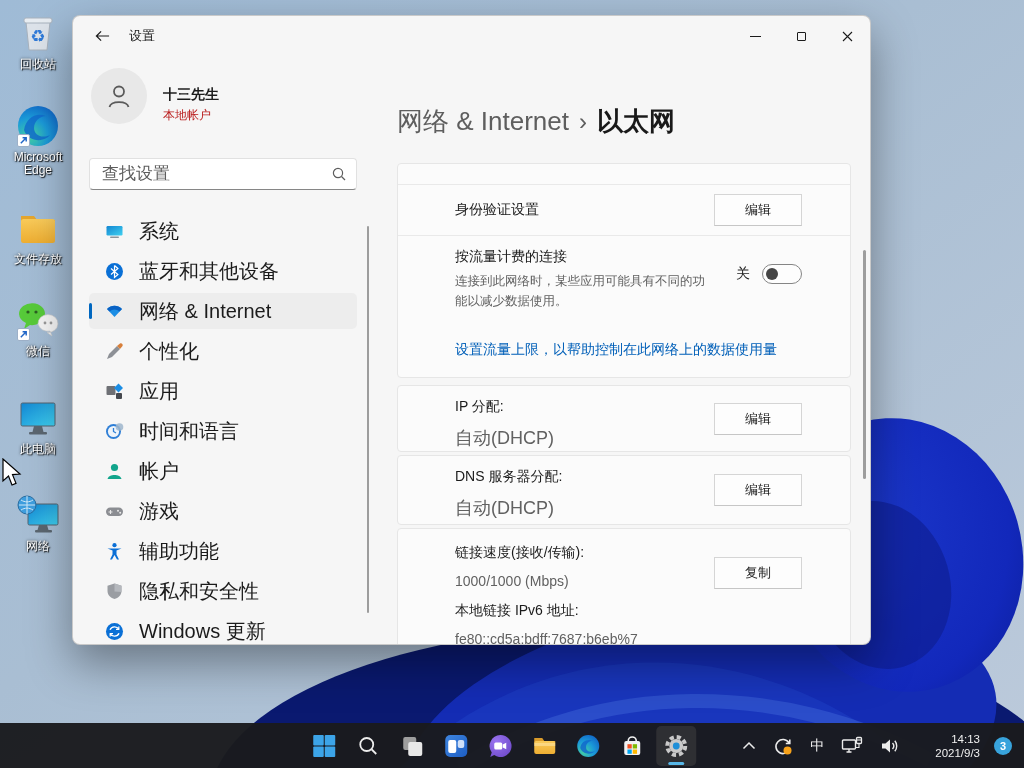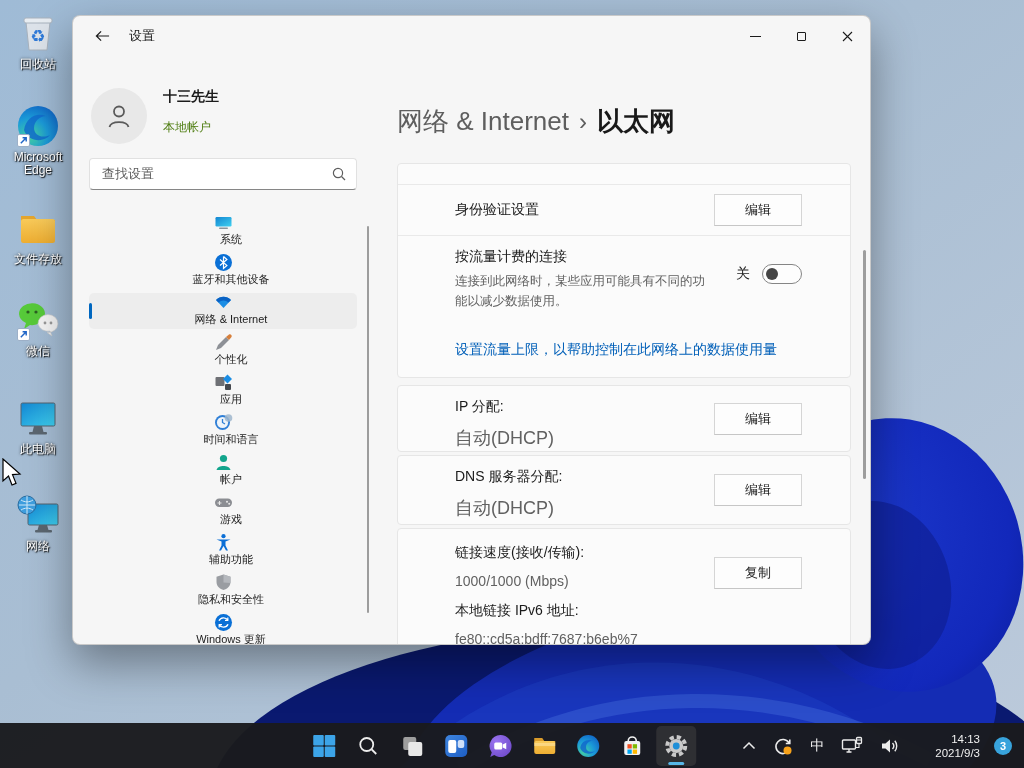--- a/index.html
+++ b/index.html
@@ -28,37 +28,37 @@
   .back-btn { width:30px; height:26px; margin-left:14px; display:flex; align-items:center; justify-content:center;
     border-radius:4px; }
   #win-title { margin-left:12px; font-size:13px; color:#1b1b1b; }
   .win-controls { position:absolute; right:0; top:0; height:40px; display:flex; }
   .wc-btn { width:46px; height:40px; display:flex; align-items:center; justify-content:center; }
   .wc-min-glyph { width:11px; height:1px; background:#1b1b1b; }
   .wc-max-glyph { width:9px; height:9px; border:1px solid #1b1b1b; border-radius:1px; }
 
   
   #sidebar { position:absolute; left:0; top:40px; width:324px; bottom:0; }
-  .user-block { position:absolute; left:18px; top:32px; display:flex; align-items:flex-start; }
+  .user-block { position:absolute; left:18px; top:12px; display:flex; align-items:flex-end; }
   .avatar { width:56px; height:56px; border-radius:50%; background:#e8e8e8; display:flex; align-items:center; justify-content:center; }
   .user-meta { margin-left:16px; }
   .user-name { font-size:14px; font-weight:bold; color:#1b1b1b; }
-  .user-type { font-size:12px; color:#4d7c0f; margin-top:13px; }
+  .user-type { font-size:12px; color:#b91c1c; margin-top:3px; }
 
   .search-box { position:absolute; left:16px; top:102px; width:268px; height:32px; background:#fff;
     border:1px solid #e1e1e1; border-bottom:1px solid #868686; border-radius:4px;
     display:flex; align-items:center; }
-  .search-box input { flex:1; border:none; outline:none; background:transparent; font-size:13px; color:#1b1b1b;
+  .search-box input { flex:1; border:none; outline:none; background:transparent; font-size:17px; color:#1b1b1b;
     padding:0 8px 0 12px; font-family:Liberation Mono, monospace; }
   .search-box input::placeholder { color:#5d5d5d; }
   .search-glyph { margin-right:10px; display:flex; }
 
   .nav { position:absolute; left:16px; top:157px; width:268px; }
   .nav-item { position:relative; height:36px; margin-bottom:4px; border-radius:5px; display:flex;
-    align-items:center; padding-left:16px; font-size:11px; color:#1b1b1b; cursor:default;flex-direction:column; }
+    align-items:center; padding-left:16px; font-size:20px; color:#1b1b1b; cursor:default; }
   .nav-item.selected { background:#ededed; }
   .nav-item .accent-pill { position:absolute; left:0; top:10px; width:3px; height:16px; border-radius:2px; background:#0067c0; }
   .nav-icon { width:19px; height:19px; margin-right:15px; display:flex; align-items:center; justify-content:center; }
   .sb-scroll { position:absolute; left:294px; top:170px; width:2px; height:387px; background:#9d9d9d; border-radius:2px; }
 
   
   #content { position:absolute; left:324px; top:40px; right:0; bottom:0; }
   #page-header { position:absolute; left:0; top:48px; font-size:26px; }
   #page-header .crumb { color:#5e5e5e; }
   #page-header .sep { color:#5e5e5e; margin:0 10px; font-size:24px; }

